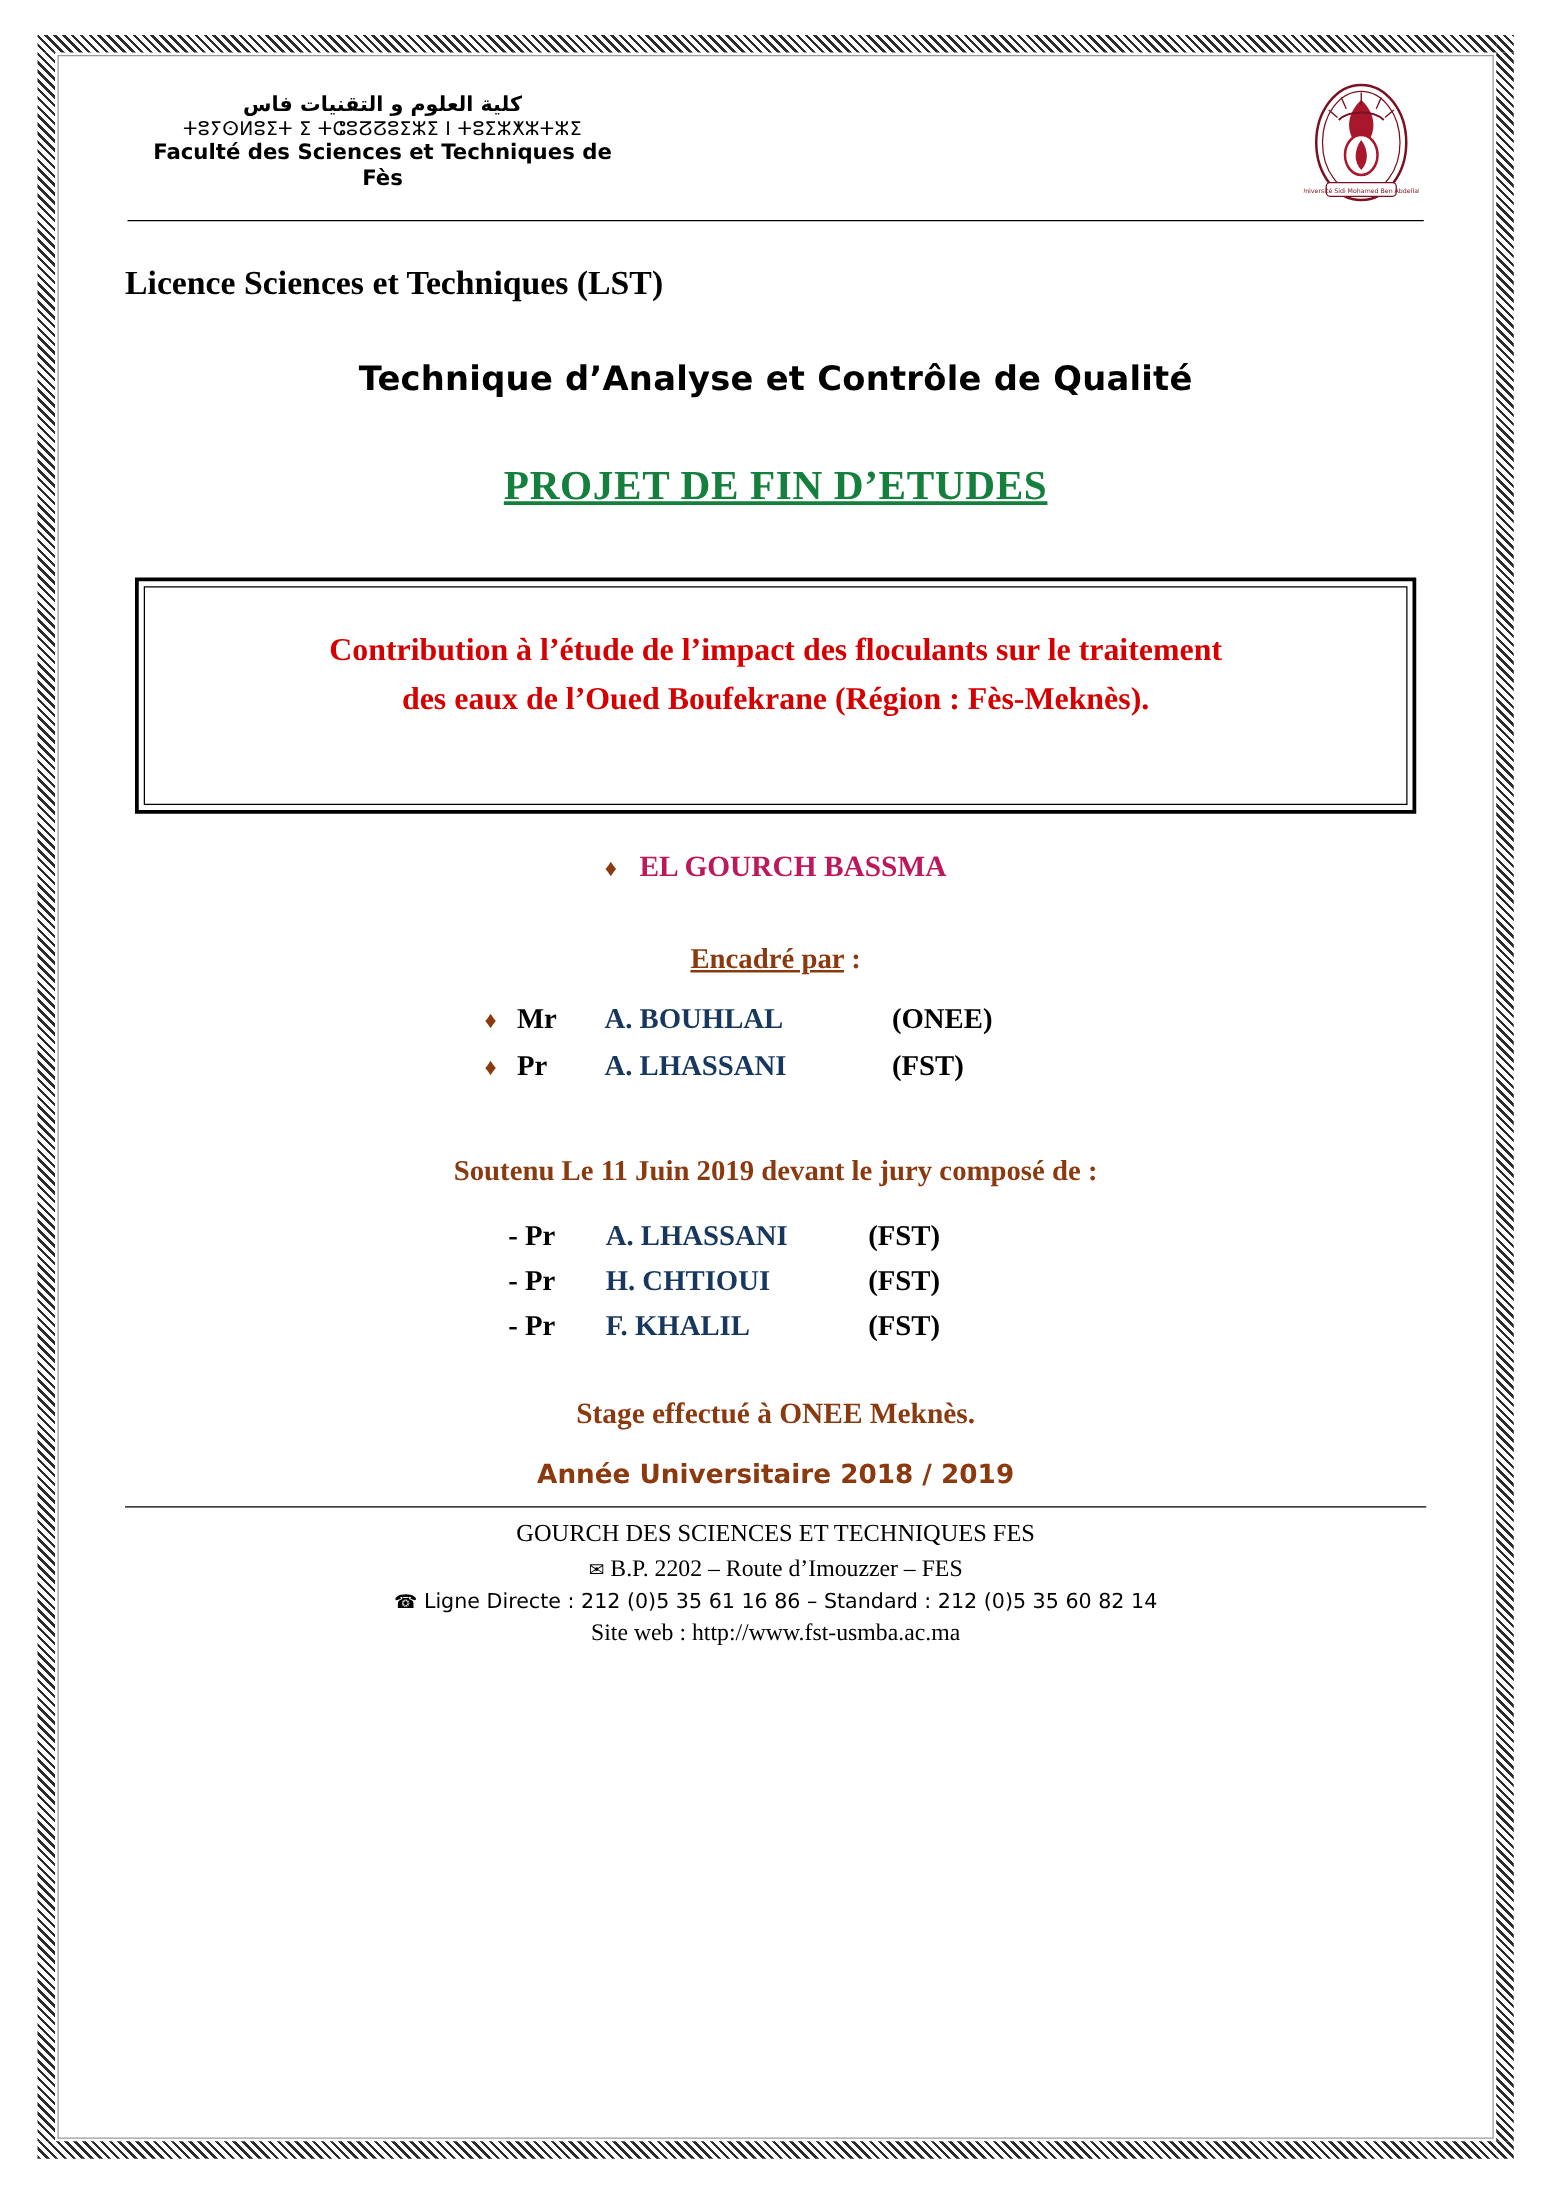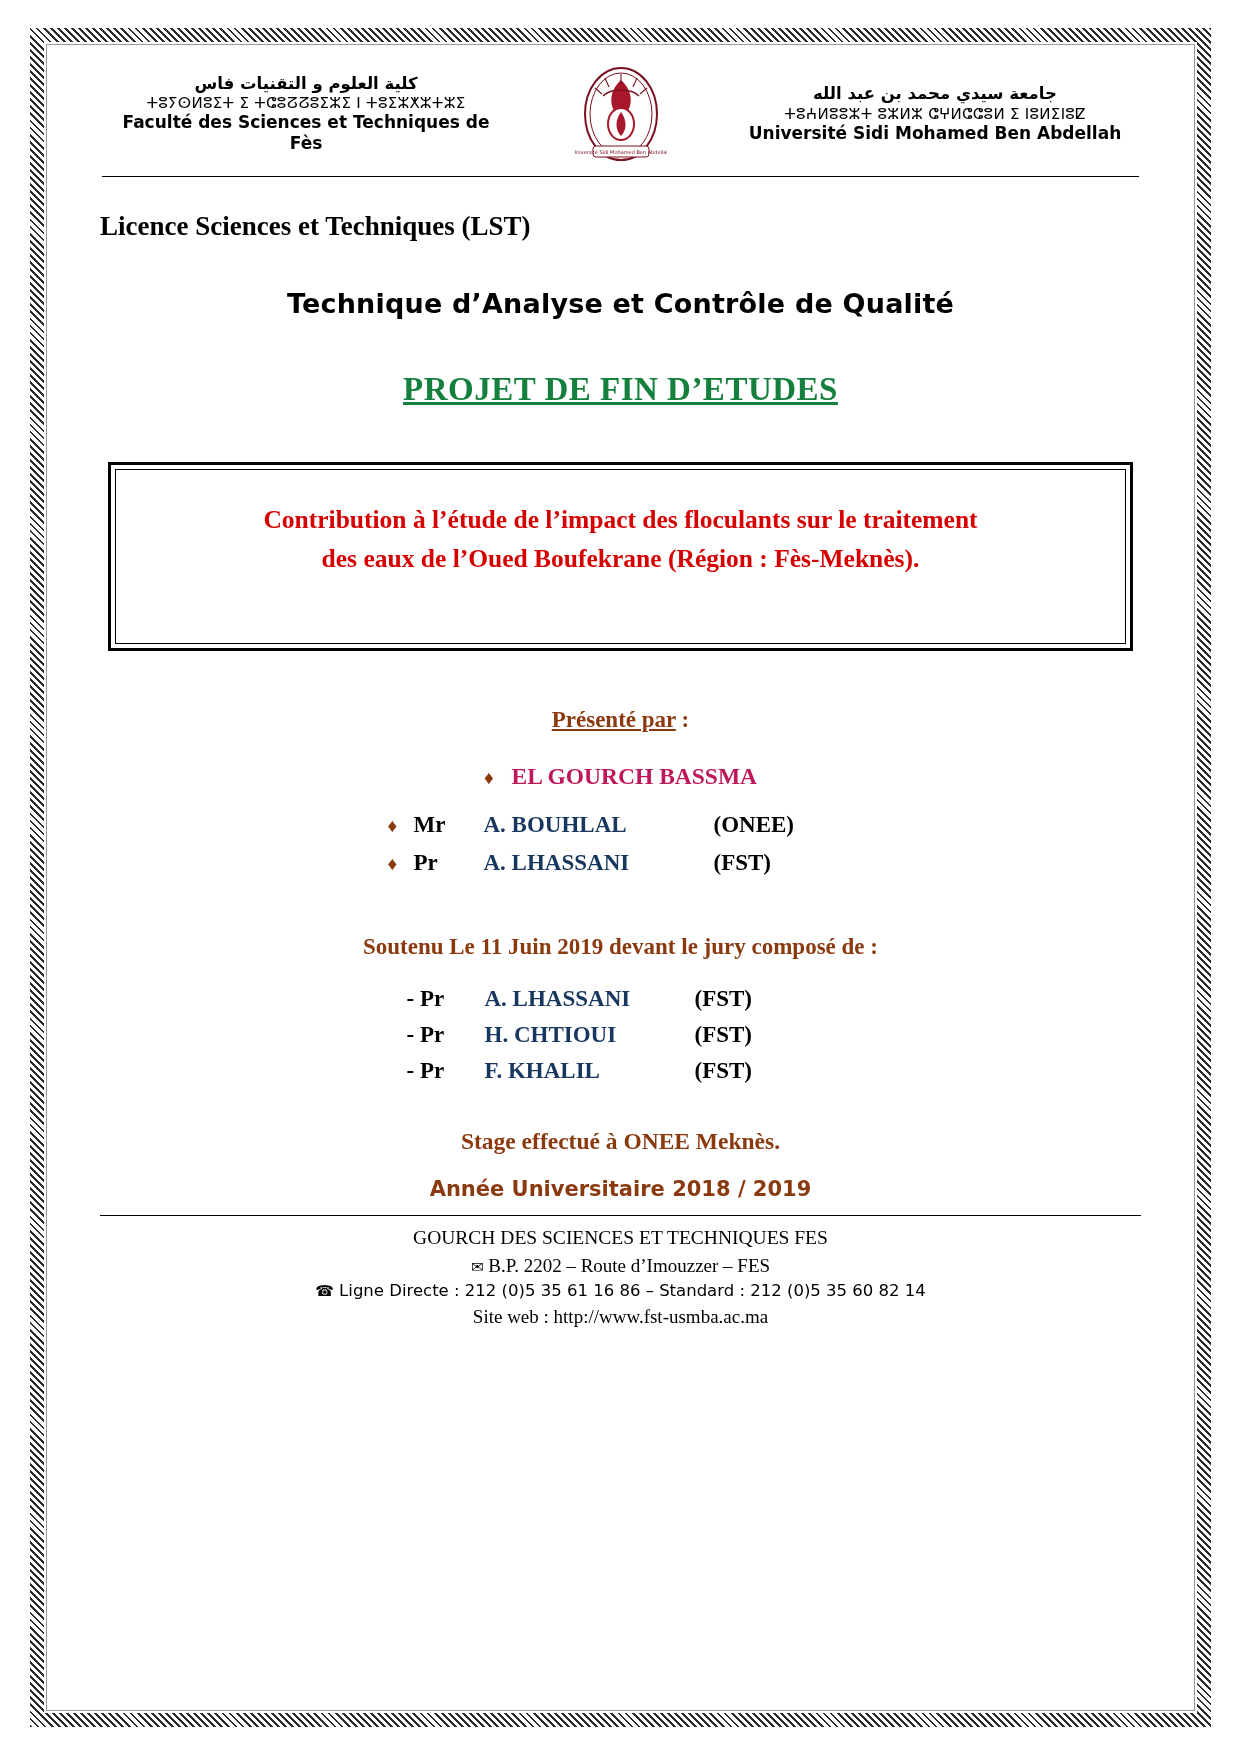--- a/index.html
+++ b/index.html
@@ -266,52 +266,47 @@
           <line x1="20" y1="26" x2="27" y2="32"></line>
           <line x1="72" y1="26" x2="65" y2="32"></line>
         </g>
         <ellipse cx="46" cy="62" rx="13" ry="16" fill="#ffffff" stroke="#a8172c" stroke-width="2"></ellipse>
         <path d="M46 50 C40 58 40 68 46 74 C52 68 52 58 46 50 Z" fill="#a8172c"></path>
         <rect x="18" y="84" width="56" height="11" rx="3" fill="#ffffff" stroke="#7a1020" stroke-width="1"></rect>
         <text x="46" y="92" font-size="5" text-anchor="middle" fill="#7a1020" font-family="DejaVu Sans, sans-serif">Université Sidi Mohamed Ben Abdellah</text>
       </svg>
     </div>
 
-    <div class="header-right">
-      <div class="hdr-ar">جامعة سيدي محمد بن عبد الله</div>
-      <div class="hdr-tif">ⵜⵓⵄⵍⵓⵓⵣⵜ ⵓⵣⵍⵣ ⵛⵖⵍⵛⵛⵓⵍ ⵉ ⵏⵓⵍⵉⵏⵓⵇ</div>
-      <div class="hdr-fr">Université Sidi Mohamed Ben Abdellah</div>
-    </div>
   </div>
   <hr class="header-rule">
 
   <div class="lst-title">Licence Sciences et Techniques (LST)</div>
 
   <div class="tacq-title">
     <div>Technique d’Analyse et Contrôle de Qualité</div>
   </div>
 
   <div class="pfe-title">PROJET DE FIN D’ETUDES</div>
 
   <div class="subject-box-outer">
     <div class="subject-box-inner">
       <div class="subject-text">Contribution à l’étude de l’impact des floculants sur le traitement</div>
       <div class="subject-text">des eaux de l’Oued Boufekrane (Région : Fès-Meknès).</div>
     </div>
   </div>
 
-  <div class="label-presente">
-    <span class="u">Présenté par</span><span> :</span>
-  </div>
 
   <div class="person-row">
     <span class="bullet">♦</span>
     <span class="person-name">EL GOURCH BASSMA</span>
   </div>
 
+  <div class="label-encadre">
+    <span class="u">Encadré par</span><span> :</span>
+  </div>
 
   <div class="supervisors">
     <div class="sup-row">
       <span class="bullet">♦</span>
       <span class="sup-title">Mr</span>
       <span class="sup-name">A. BOUHLAL</span>
       <span class="sup-org">(ONEE)</span>
     </div>
     <div class="sup-row">
       <span class="bullet">♦</span>

